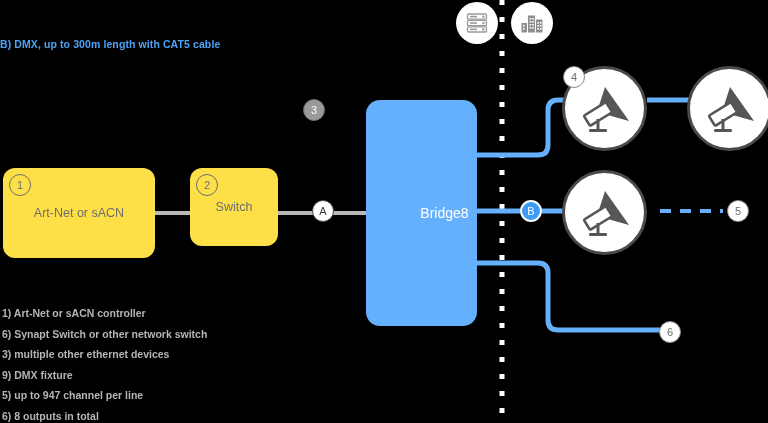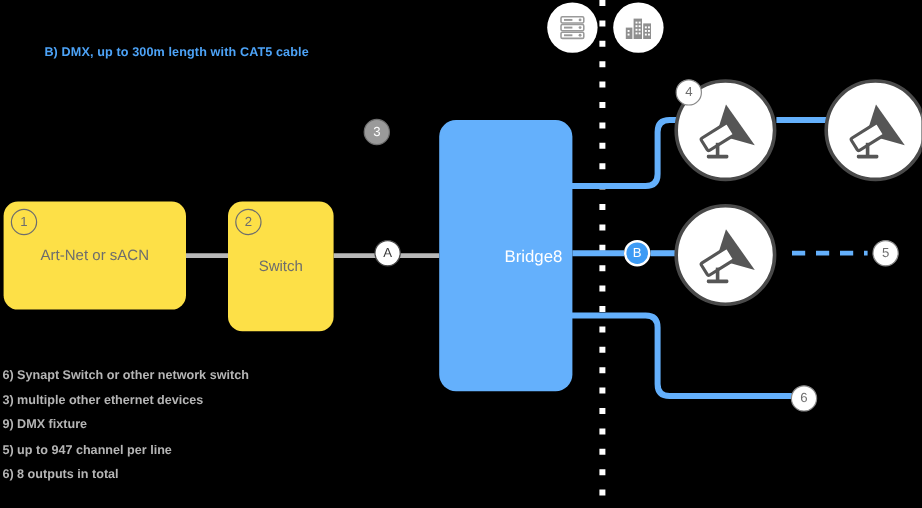--- a/index.html
+++ b/index.html
@@ -4,26 +4,26 @@
 <style>
   html,body{margin:0;padding:0;background:#000;}
   body{width:768px;height:423px;position:relative;overflow:hidden;
        font-family:"Liberation Sans","DejaVu Sans",sans-serif;}
   #stage{position:absolute;left:0;top:0;width:768px;height:423px;}
 
   .abs{position:absolute;}
 
   
   #title{left:0px;top:38px;width:320px;font-size:10.5px;font-weight:bold;
-         color:#4da3f7;letter-spacing:.1px;white-space:nowrap;margin-left:37px;}
+         color:#4da3f7;letter-spacing:.1px;white-space:nowrap;}
 
   
   .gbox{background:#fde047;border-radius:12px;}
   #box1{left:3px;top:168px;width:152px;height:90px;}
-  #box2{left:190px;top:168px;width:88px;height:108px;}
+  #box2{left:190px;top:168px;width:88px;height:78px;}
   .gbox-label{position:absolute;left:0;right:0;top:50%;transform:translateY(-50%);
               text-align:center;color:#6d6d6d;font-size:12.5px;}
 
   
   #bridge{left:366px;top:100px;width:111px;height:226px;background:#64b0fc;border-radius:14px;}
   #bridge-label{position:absolute;left:0;right:0;top:50%;transform:translateY(-50%);
                 text-align:center;color:#ffffff;font-size:14px;padding-left:46px;}
 
   
   .badge{border-radius:50%;display:flex;align-items:center;justify-content:center;
@@ -179,20 +179,21 @@
   <div class="abs badge badge-ring" id="b1">1</div>
   <div class="abs badge badge-ring" id="b2">2</div>
   <div class="abs badge badge-num-dark" id="b3">3</div>
   <div class="abs badge badge-white" id="bA">A</div>
   <div class="abs badge badge-blue" id="bB">B</div>
   <div class="abs badge badge-num-light" id="b4">4</div>
   <div class="abs badge badge-num-light" id="b5">5</div>
   <div class="abs badge badge-num-light" id="b6">6</div>
 
   <div class="abs" id="legend">
+    <div class="li">1) Art-Net or sACN controller</div>
     <div class="li">6) Synapt Switch or other network switch</div>
     <div class="li">3) multiple other ethernet devices</div>
     <div class="li">9) DMX fixture</div>
     <div class="li">5) up to 947 channel per line</div>
     <div class="li">6) 8 outputs in total</div>
   </div>
 
 </div>
 
 </body></html>

